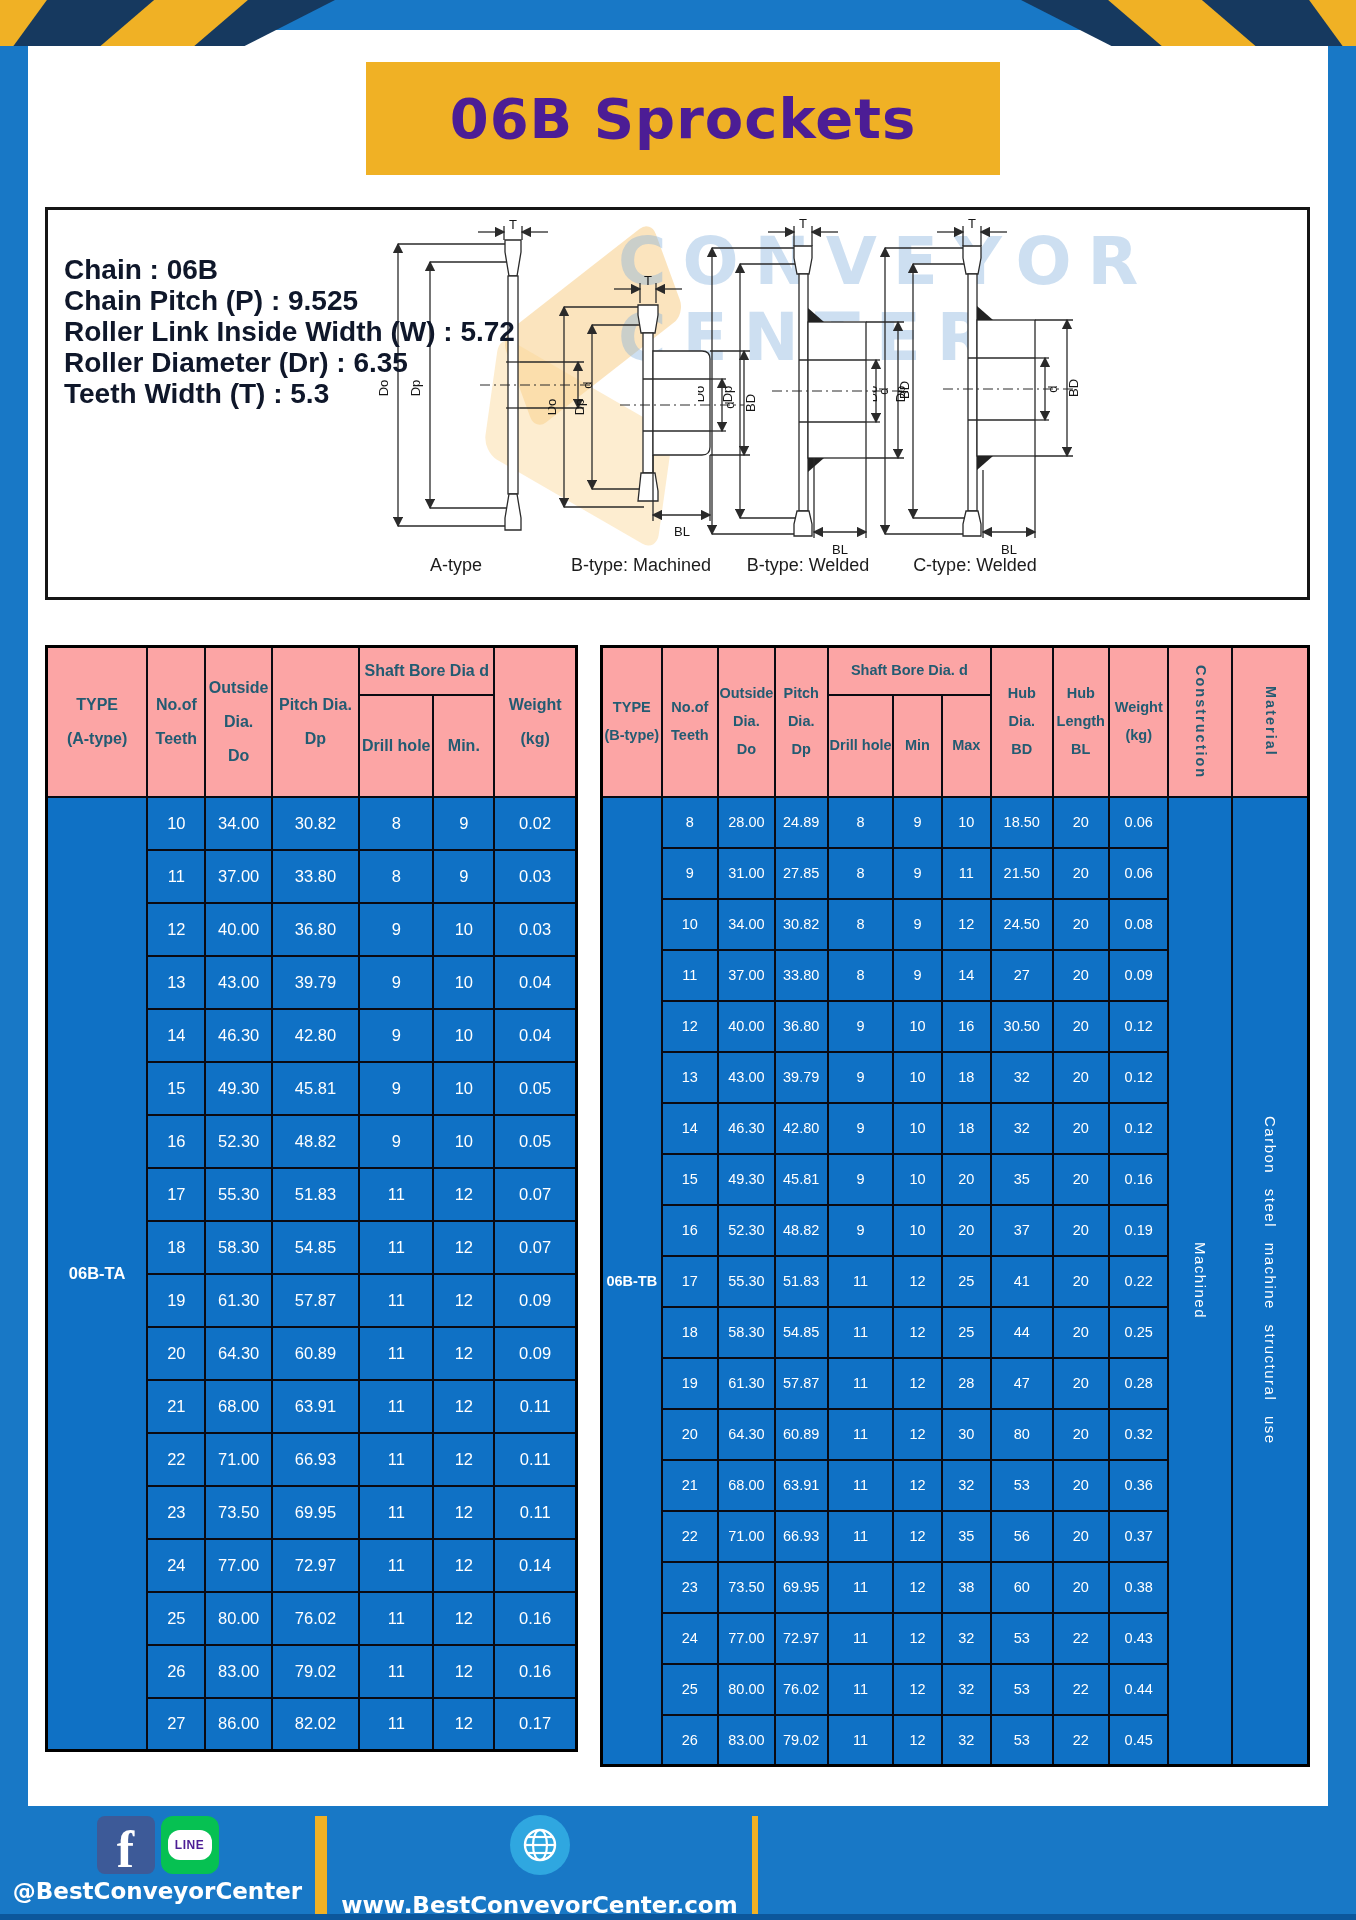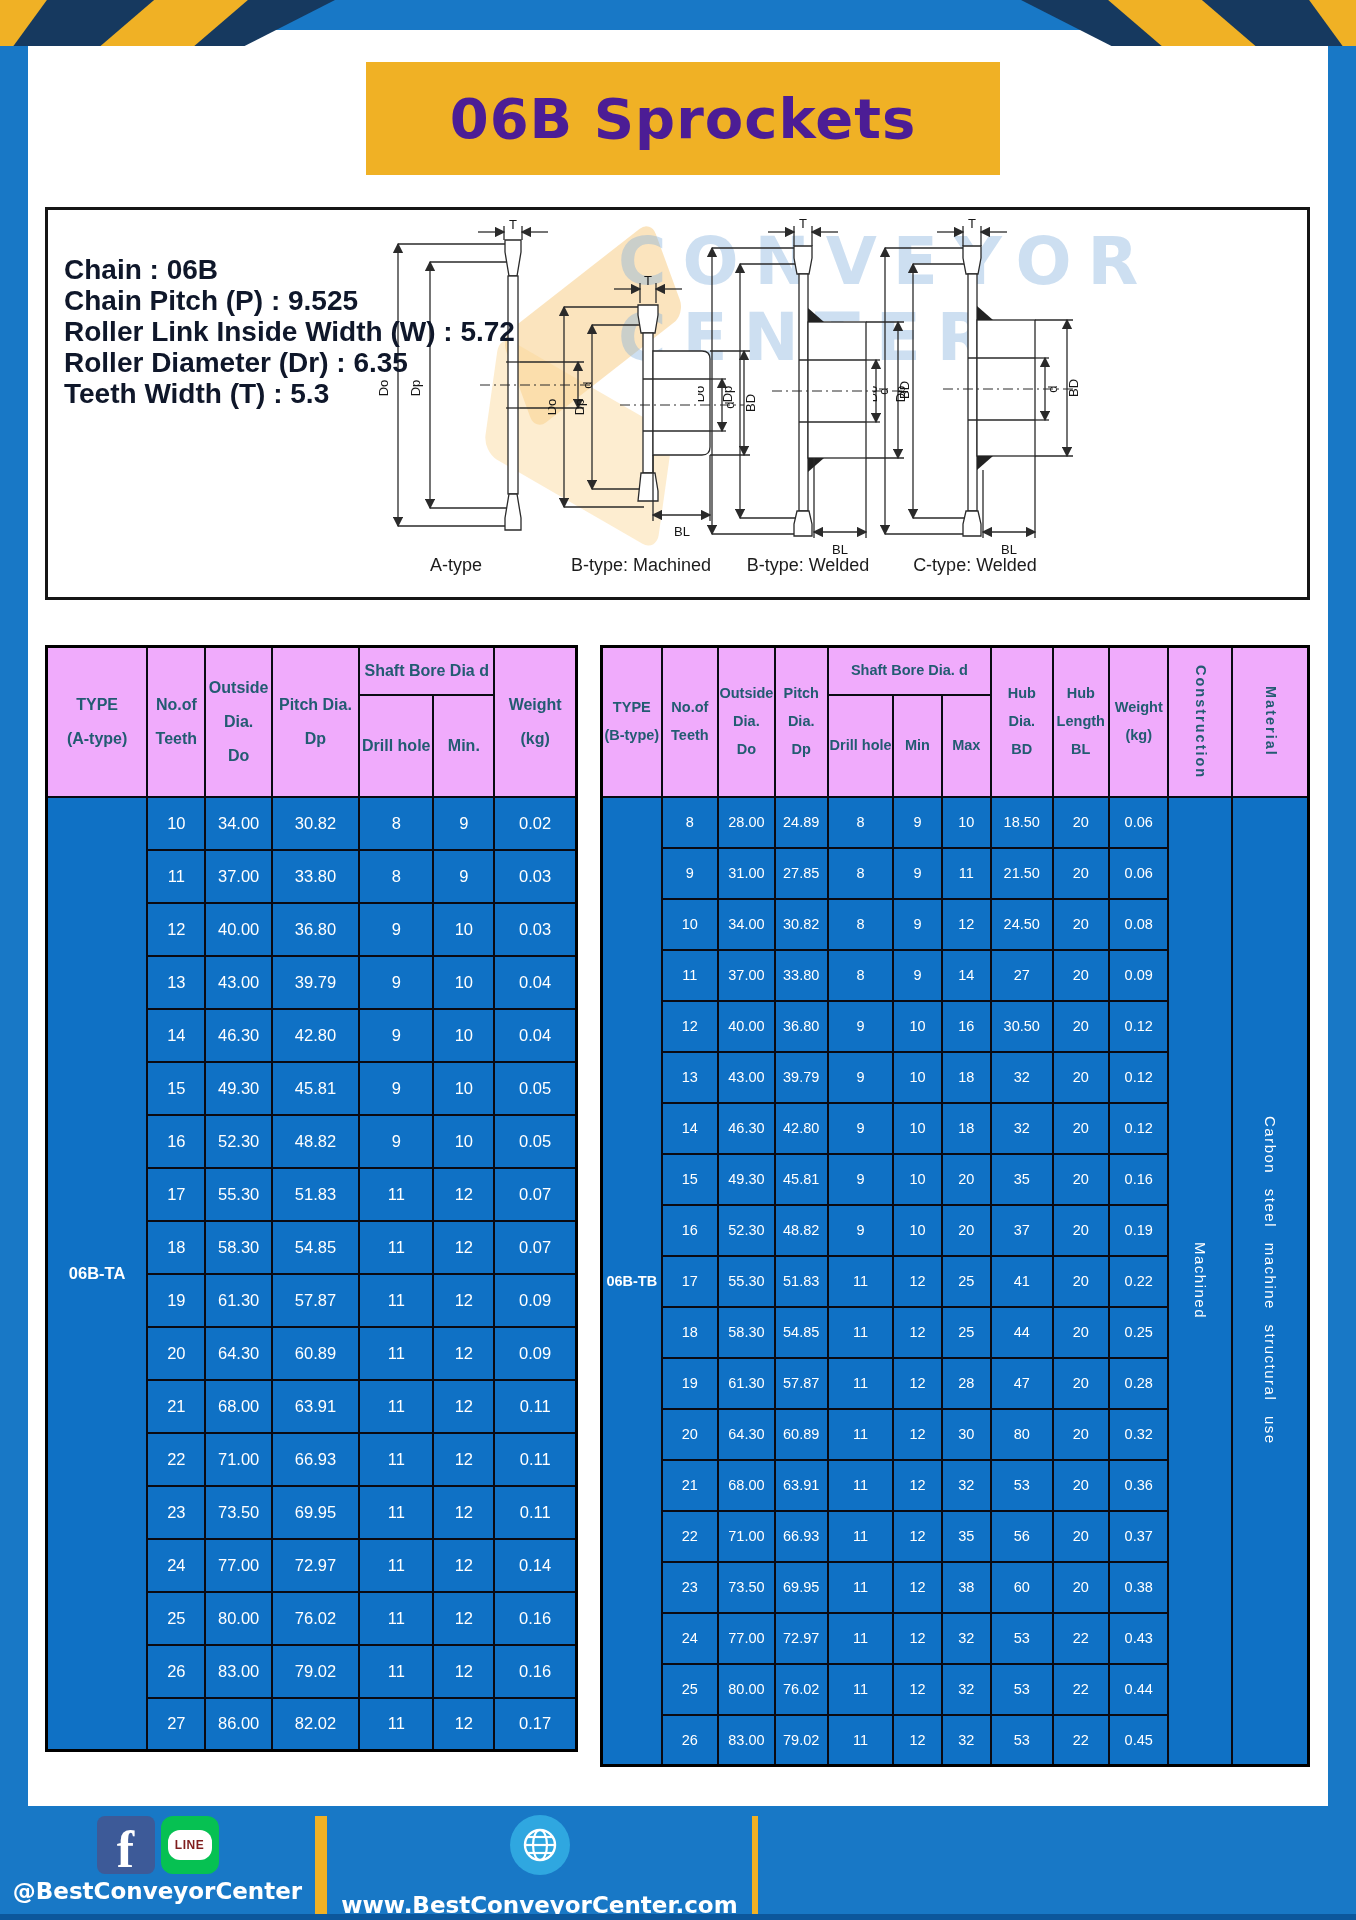--- a/index.html
+++ b/index.html
@@ -40,21 +40,21 @@
 
   .draw{position:absolute;z-index:2;}
   .draw line,.draw path,.draw rect{stroke:#2a2a2a;stroke-width:1.3;fill:none;}
   .draw .part{fill:#ffffff;}
   .draw .weld{fill:#222;stroke:none;}
   .draw .cl{stroke-dasharray:10 4 2 4;stroke-width:1;}
   .draw text{font-size:13px;fill:#151515;stroke:none;text-anchor:middle;font-family:"Liberation Sans",sans-serif;}
 
   
   .tbl{border-collapse:collapse;table-layout:fixed;background:#0f71c5;border:3px solid #000;position:absolute;z-index:1;}
-  .tbl th{background:#f0abfc;color:#235b72;font-weight:bold;border:2px solid #0a0a12;
+  .tbl th{background:#fca5a5;color:#235b72;font-weight:bold;border:2px solid #0a0a12;
           white-space:pre-line;line-height:2.1;padding:0;text-align:center;vertical-align:middle;}
   .tbl td{border:2px solid #0a0a12;color:#fff;text-align:center;vertical-align:middle;padding:0;}
   .tbl-a{left:45px;top:645px;width:533px;}
   .tbl-b{left:600px;top:645px;width:710px;}
   .tbl-a th{font-size:16px;}
   .tbl-a td{font-size:16.5px;}
   .tbl-b th{font-size:14.5px;line-height:1.9;}
   .tbl-b td{font-size:14.5px;}
   .tbl thead tr.h1{height:48px;}
   .tbl thead tr.h2{height:102px;}
@@ -71,21 +71,21 @@
   .f-sec{display:flex;flex-direction:column;align-items:center;justify-content:flex-start;padding-top:8px;}
   .f-sec.s1{width:315px;} .f-sec.s2{width:250px;} .f-sec.s3{width:425px;gap:14px;} .f-sec.s4{width:348px;}
   .f-div{width:6px;background:#f0b125;margin-top:10px;height:104px;}
   .f-icons{display:flex;align-items:center;gap:6px;height:62px;}
   .f-label{margin-top:2px;color:#fff;font-weight:bold;font-size:23px;
            font-family:"DejaVu Sans","Liberation Sans",sans-serif;}
   .fb-icon{width:58px;height:58px;background:#3d5a98;border-radius:8px;color:#fff;font-weight:bold;
            font-size:52px;font-family:"Liberation Serif",serif;display:flex;align-items:flex-end;justify-content:center;
            line-height:0.95;overflow:hidden;}
   .line-icon{width:58px;height:58px;background:#06c152;border-radius:12px;display:flex;align-items:center;justify-content:center;}
-  .line-bubble{width:44px;height:30px;background:#fff;border-radius:12px;color:#7f1d1d;font-size:12px;
+  .line-bubble{width:44px;height:30px;background:#fff;border-radius:12px;color:#4c1d95;font-size:12px;
                font-weight:bold;display:flex;align-items:center;justify-content:center;letter-spacing:0.5px;}
   .circle-icon{width:60px;height:60px;border-radius:50%;display:flex;align-items:center;justify-content:center;}
   .mail-bg{background:#bf2b1d;}
   .globe-bg{background:#2fa7e0;}
   .phone-bg{background:#f0b01f;}
   .bottom-strip{position:absolute;left:0;bottom:0;width:100%;height:6px;background:#0c579c;z-index:6;}
 </style>
 </head>
 <body>
 

